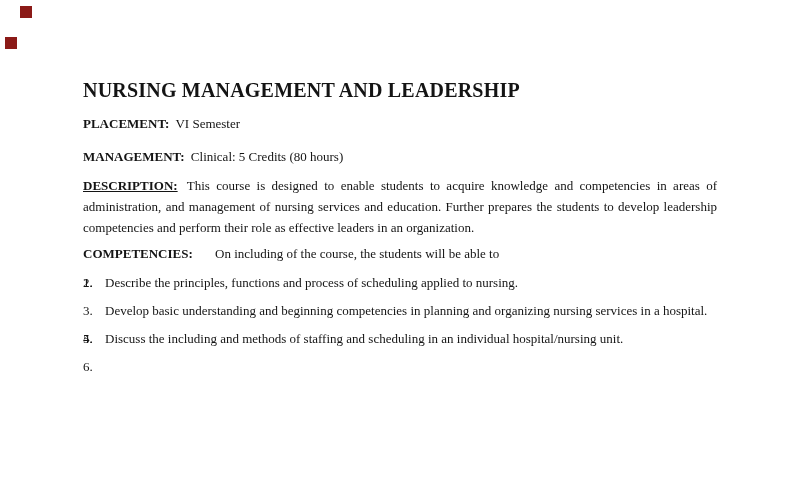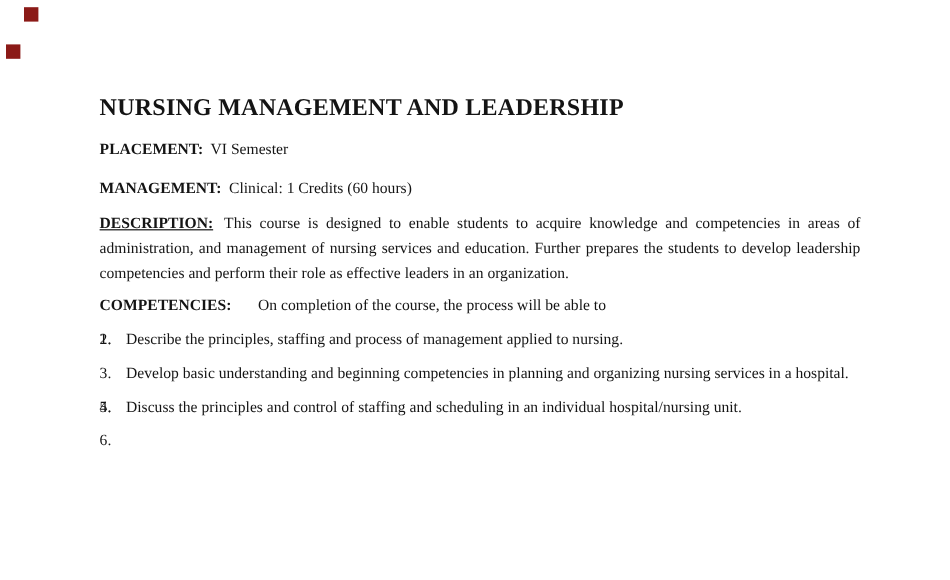--- a/index.html
+++ b/index.html
@@ -60,28 +60,28 @@
 <div class="marker m1" style="background:#8b1a17"></div>
 <div class="marker m2" style="background:#8b1a17"></div>
 
 <div class="page">
 
   <div class="title">NURSING MANAGEMENT AND LEADERSHIP</div>
 
   <p class="label-line"><span class="b">PLACEMENT:</span> <span>VI Semester</span></p>
 
 
-  <p class="label-line"><span class="b">MANAGEMENT:</span> <span>Clinical: 1 Credits (60 hours)</span></p>
+  <p class="label-line"><span class="b">MANAGEMENT:</span> <span>Clinical: 5 Credits (80 hours)</span></p>
 
   <p class="desc"><span class="b">DESCRIPTION:</span> <span>This course is designed to enable students to acquire knowledge and competencies in areas of administration, and management of nursing services and education. Further prepares the students to develop leadership competencies and perform their role as effective leaders in an organization.</span></p>
 
-  <p class="comp-intro"><span class="b">COMPETENCIES:</span> <span>On completion of the course, the process will be able to</span></p>
+  <p class="comp-intro"><span class="b">COMPETENCIES:</span> <span>On including of the course, the students will be able to</span></p>
 
   <div class="olist">
     <div class="item"><span class="num">1.</span></div>
-    <div class="item"><span class="num">2.</span><span>Describe the principles, staffing and process of management applied to nursing.</span></div>
+    <div class="item"><span class="num">2.</span><span>Describe the principles, functions and process of scheduling applied to nursing.</span></div>
     <div class="item"><span class="num">3.</span><span>Develop basic understanding and beginning competencies in planning and organizing nursing services in a hospital.</span></div>
     <div class="item"><span class="num">4.</span></div>
-    <div class="item"><span class="num">5.</span><span>Discuss the principles and control of staffing and scheduling in an individual hospital/nursing unit.</span></div>
+    <div class="item"><span class="num">5.</span><span>Discuss the including and methods of staffing and scheduling in an individual hospital/nursing unit.</span></div>
     <div class="item"><span class="num">6.</span></div>
   </div>
 
 </div>
 
 </body></html>

